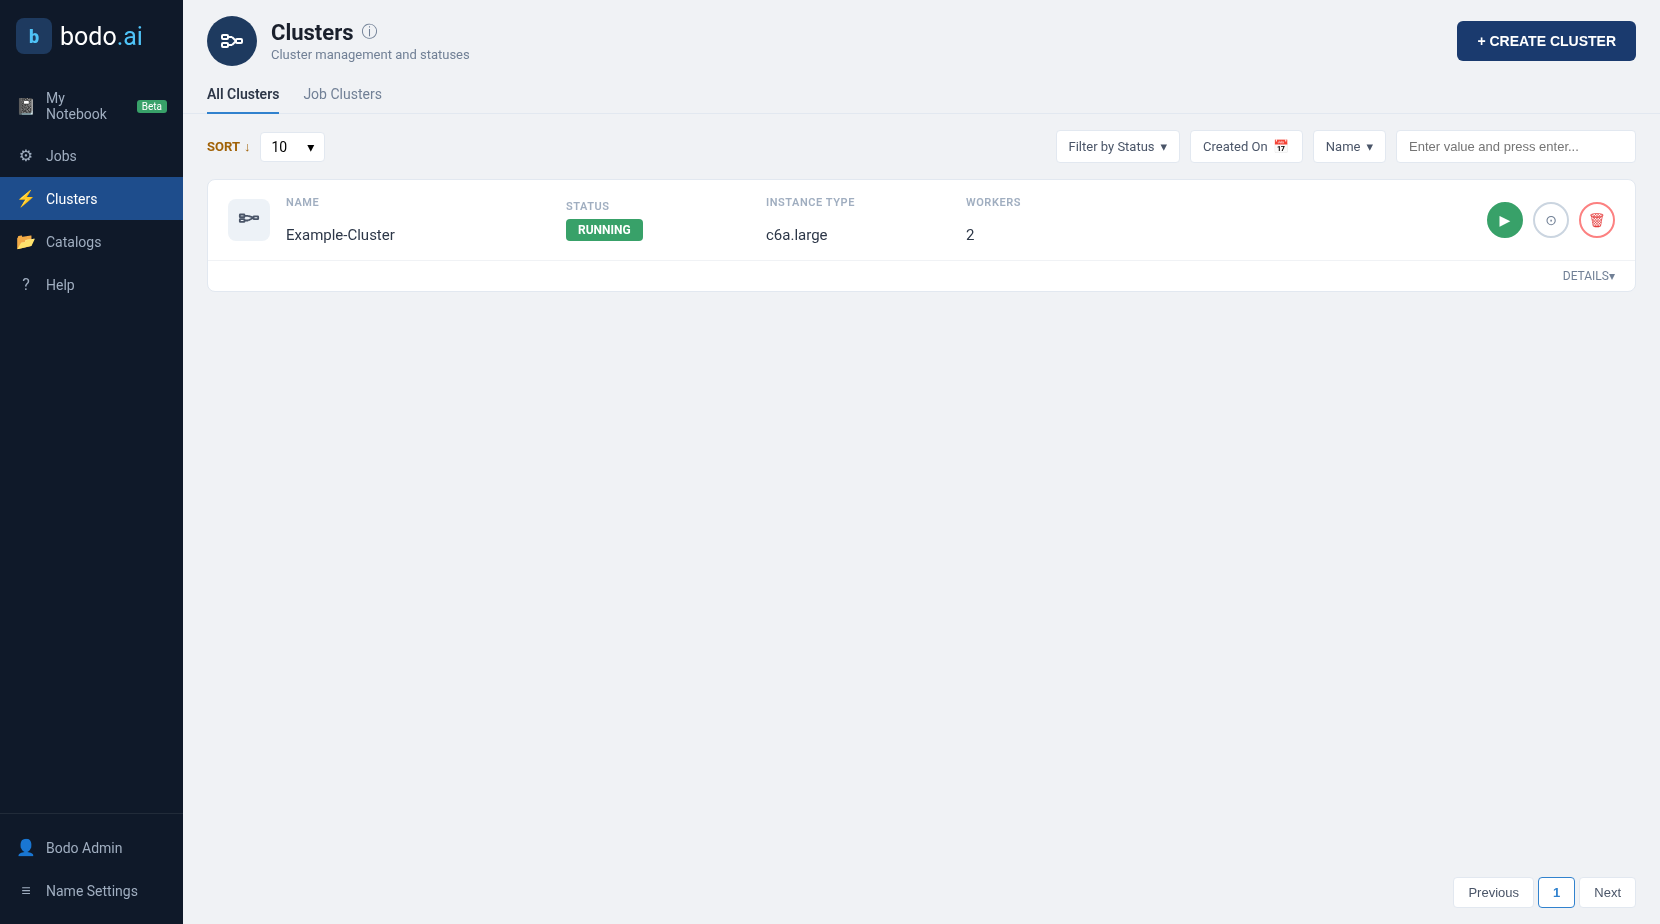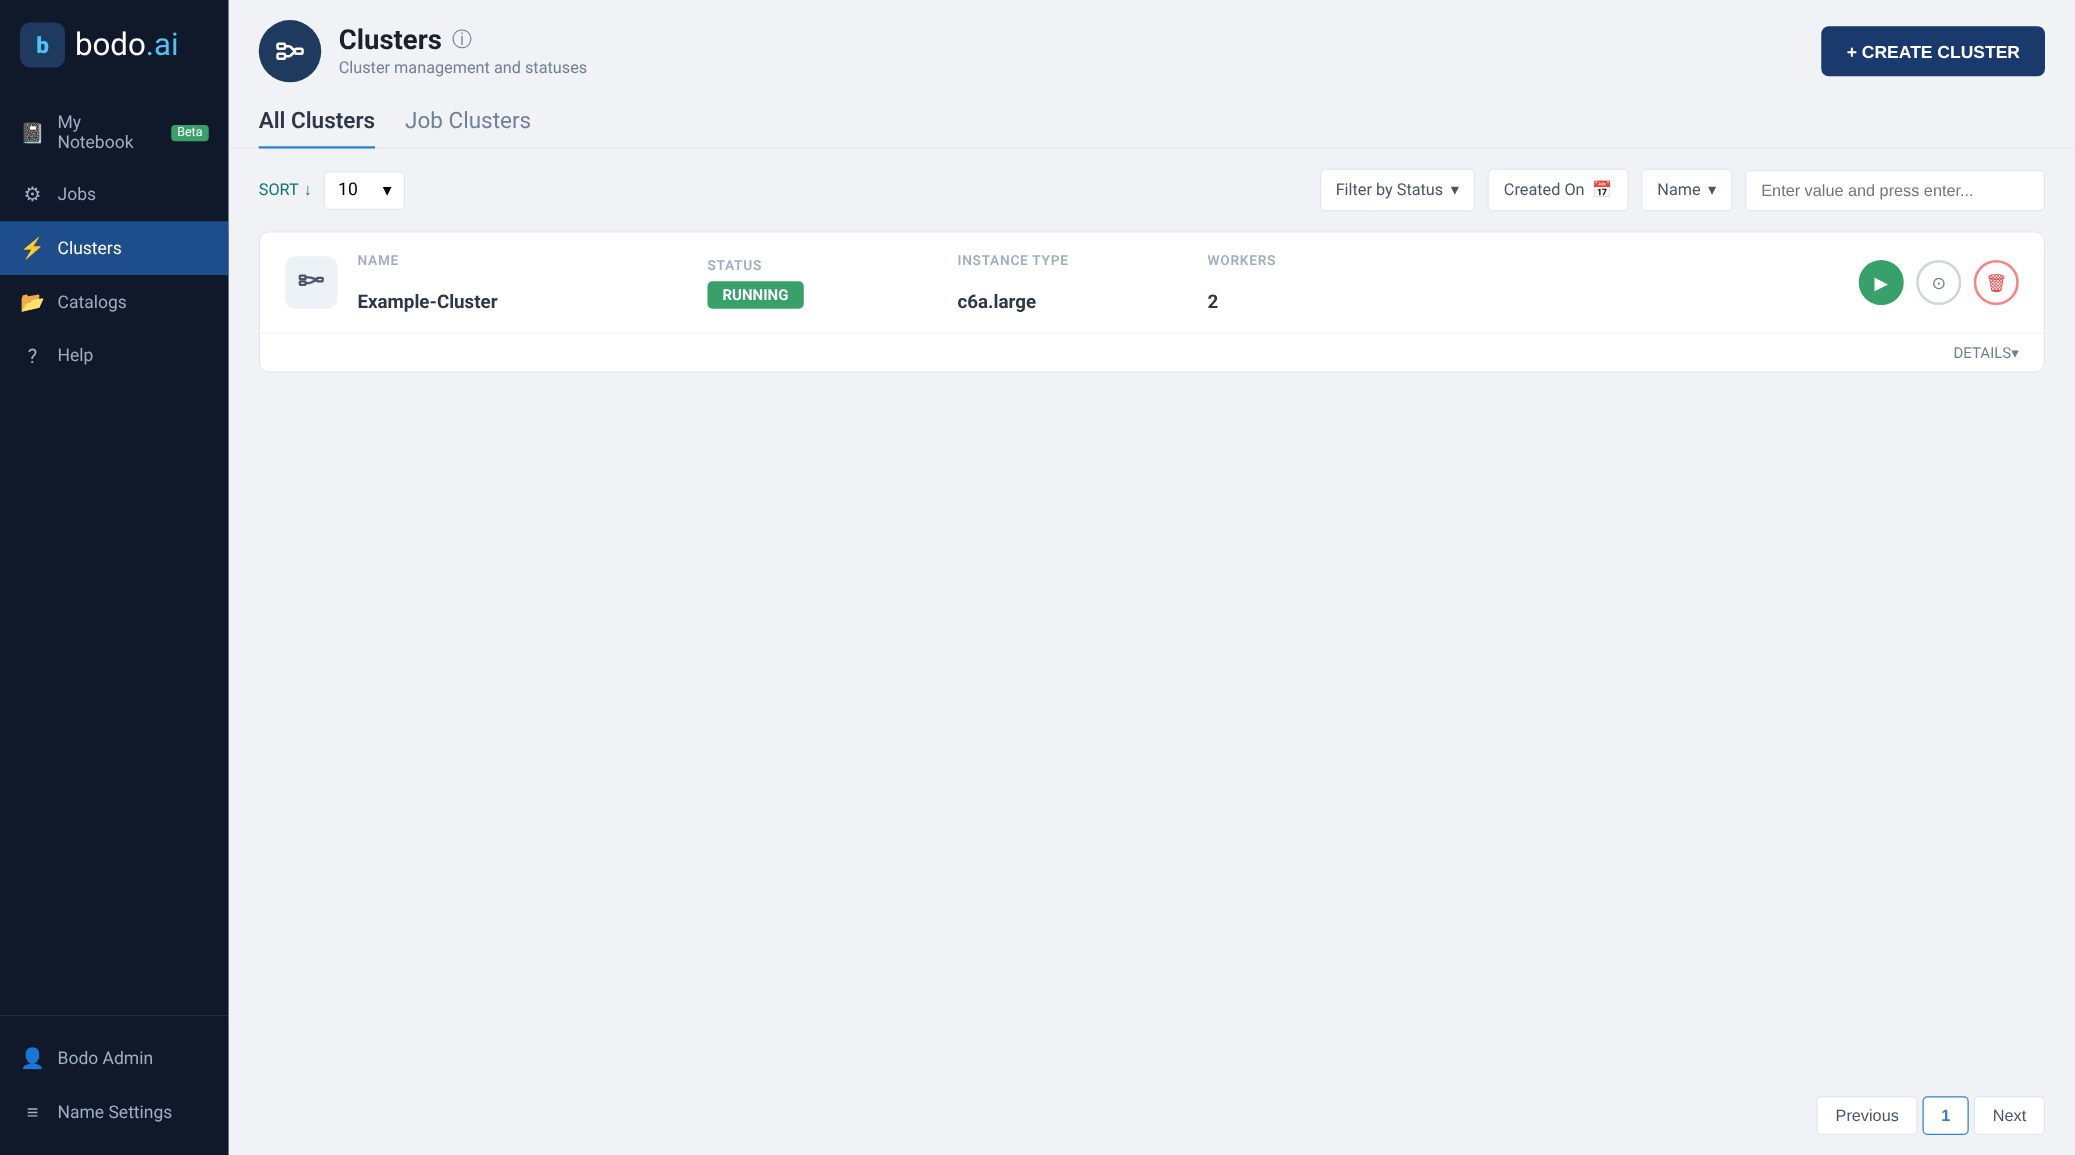--- a/index.html
+++ b/index.html
@@ -148,21 +148,21 @@
     
     .tabs {
       display: flex;
       padding: 12px 24px 0;
       gap: 24px;
       border-bottom: 1px solid #e2e8f0;
       background: #f0f2f5;
     }
     .tab {
       padding: 8px 0 10px;
-      font-size: 18px;
+      font-size: 14px;
       cursor: pointer;
       color: #718096;
       border-bottom: 2px solid transparent;
       margin-bottom: -1px;
     }
     .tab.active {
       color: #2d3748;
       font-weight: 600;
       border-bottom: 2px solid #3182ce;
     }
@@ -172,24 +172,24 @@
       display: flex;
       align-items: center;
       padding: 16px 24px;
       gap: 10px;
       background: #f0f2f5;
     }
     .sort-btn {
       display: flex;
       align-items: center;
       gap: 4px;
-      color: #0f766e;
-      font-size: 13px;
-      cursor: pointer;
-      font-weight: 400;
+      color: #a16207;
+      font-size: 13px;
+      cursor: pointer;
+      font-weight: 700;
     }
     .per-page-select {
       display: flex;
       align-items: center;
       border: 1px solid #e2e8f0;
       border-radius: 4px;
       background: #fff;
       padding: 6px 10px;
       font-size: 14px;
       gap: 20px;
@@ -279,21 +279,21 @@
     .col-label {
       font-size: 11px;
       font-weight: 600;
       color: #a0aec0;
       text-transform: uppercase;
       letter-spacing: 0.05em;
       margin-bottom: 6px;
     }
     .col-value {
       font-size: 15px;
-      font-weight: 700;
+      font-weight: 400;
       color: #2d3748;
       margin-top: 17px;
     }
     .col-status { width: 160px; }
     .col-instance { width: 160px; }
     .col-workers { width: 80px; }
     .status-badge {
       background: #38a169;
       color: #fff;
       padding: 4px 12px;

